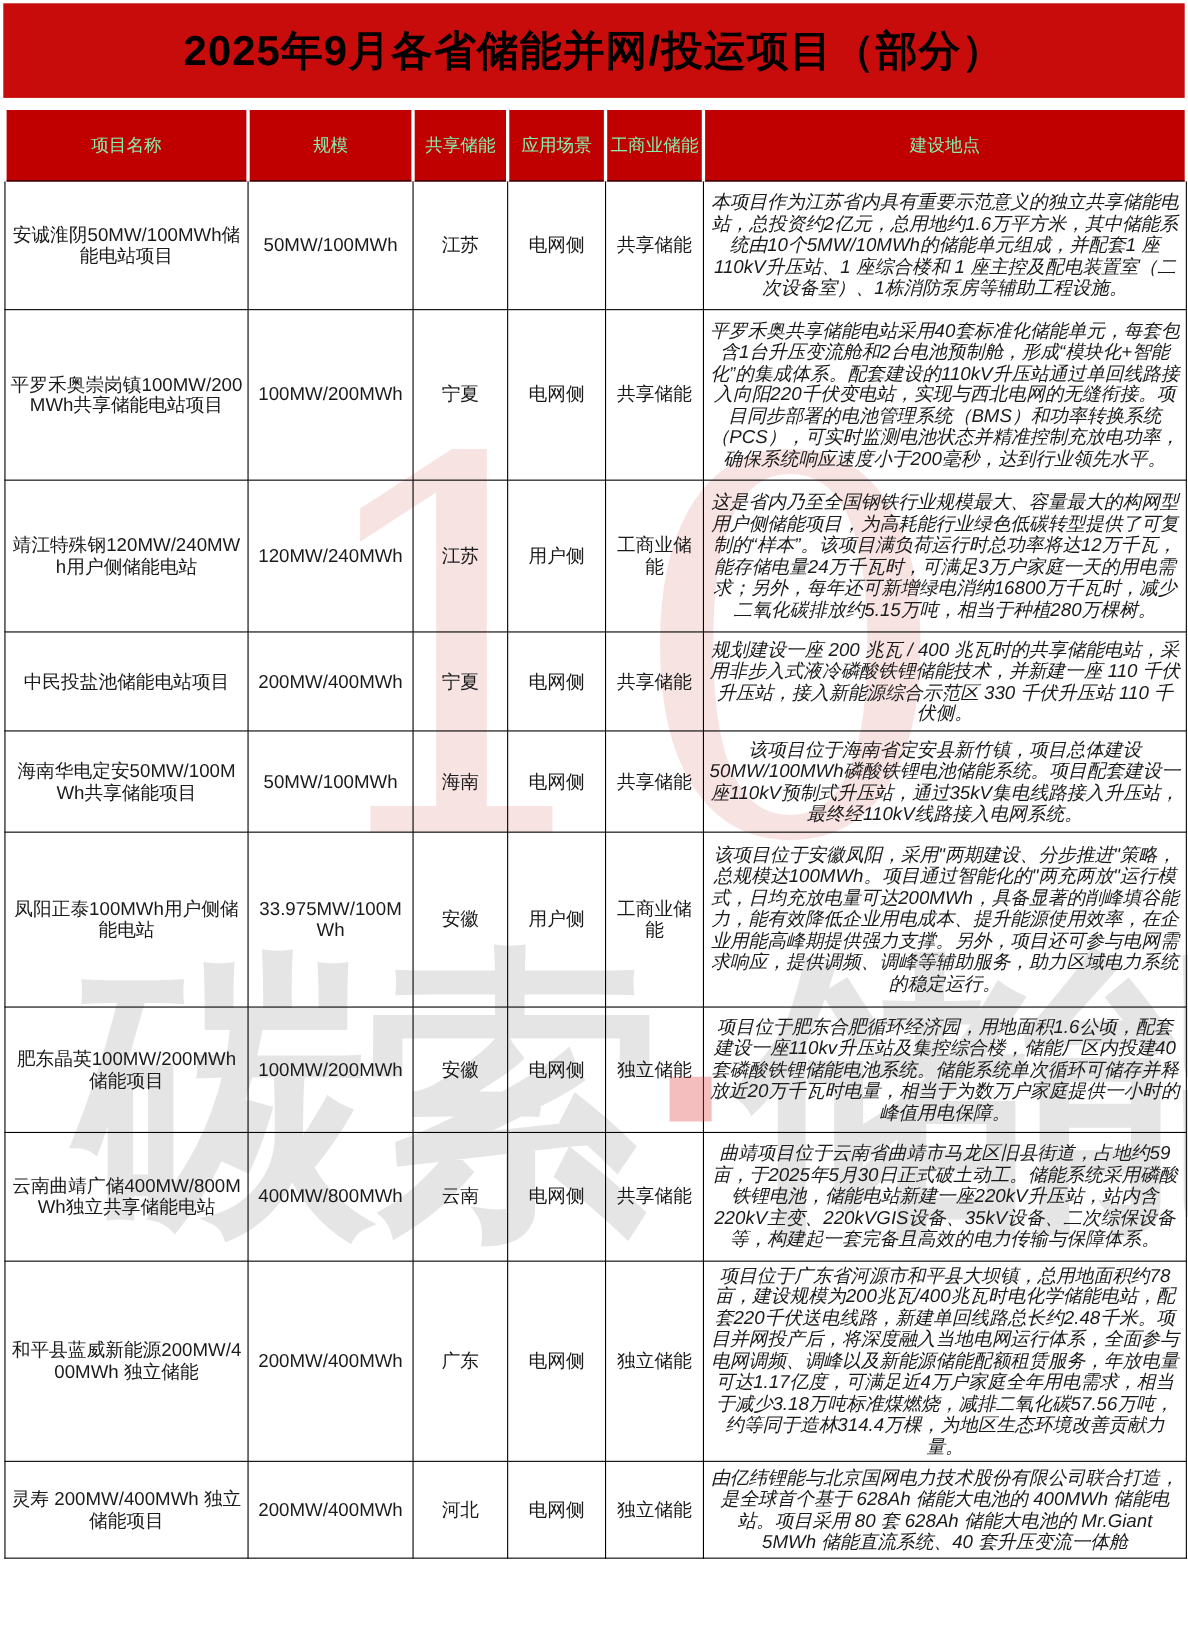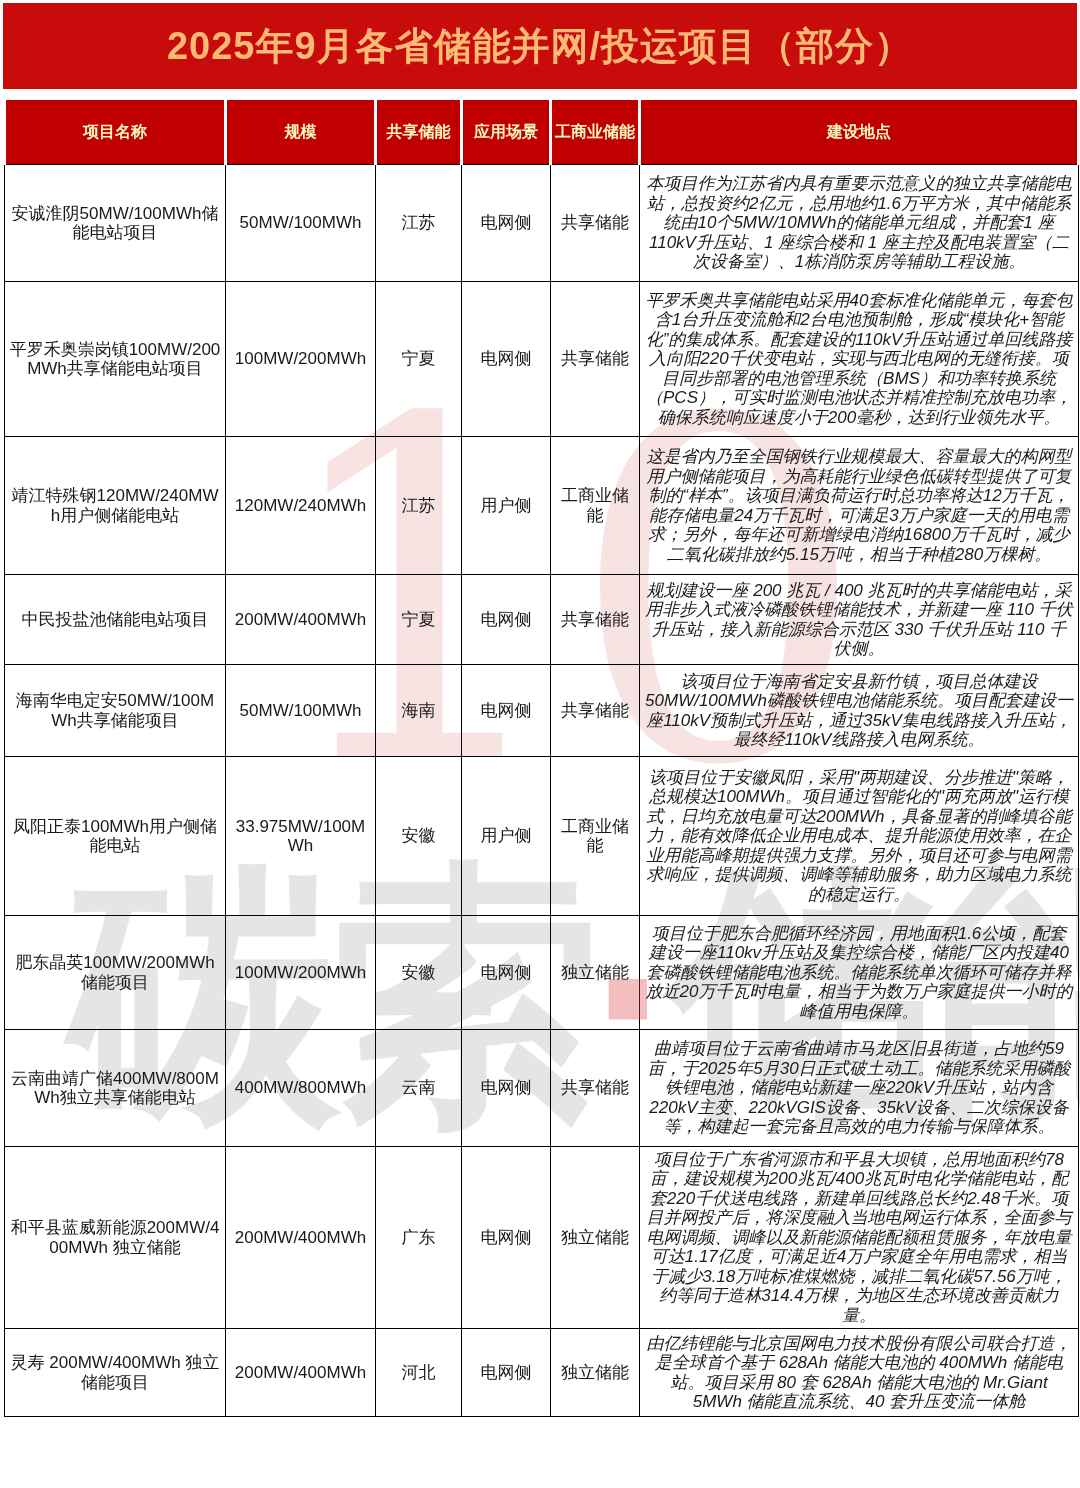--- a/index.html
+++ b/index.html
@@ -5,33 +5,33 @@
   html,body{margin:0;padding:0;}
   body{
     width:1080px;height:1488px;
     background:#ffffff;
     font-family:"Liberation Sans",sans-serif;
     position:relative;
     overflow:hidden;
   }
   .banner{
     position:absolute;left:3px;top:3px;width:1074px;height:86px;
-    background:#c80b0b;color:#fdba74;
+    background:#c80b0b;color:#000000;
     display:flex;align-items:center;justify-content:center;
     font-size:38px;font-weight:bold;letter-spacing:1px;
     z-index:2;
   }
   .tbl-wrap{position:absolute;left:3px;top:97px;width:1074px;z-index:2;}
   table{
     width:1074px;border-collapse:collapse;table-layout:fixed;
     background:transparent;
   }
   th{
-    background:#c00000;color:#fef9c3;
-    font-size:16px;font-weight:bold;
+    background:#c00000;color:#86efac;
+    font-size:16px;font-weight:normal;
     border:3px solid #ffffff;border-bottom:1px solid #000000;
     height:64px;text-align:center;vertical-align:middle;
     padding:0 2px;
   }
   td{
     border:1px solid #000000;
     font-size:17px;color:#1a1a1a;
     text-align:center;vertical-align:middle;
     padding:2px 4px;line-height:19.5px;
     background:transparent;

